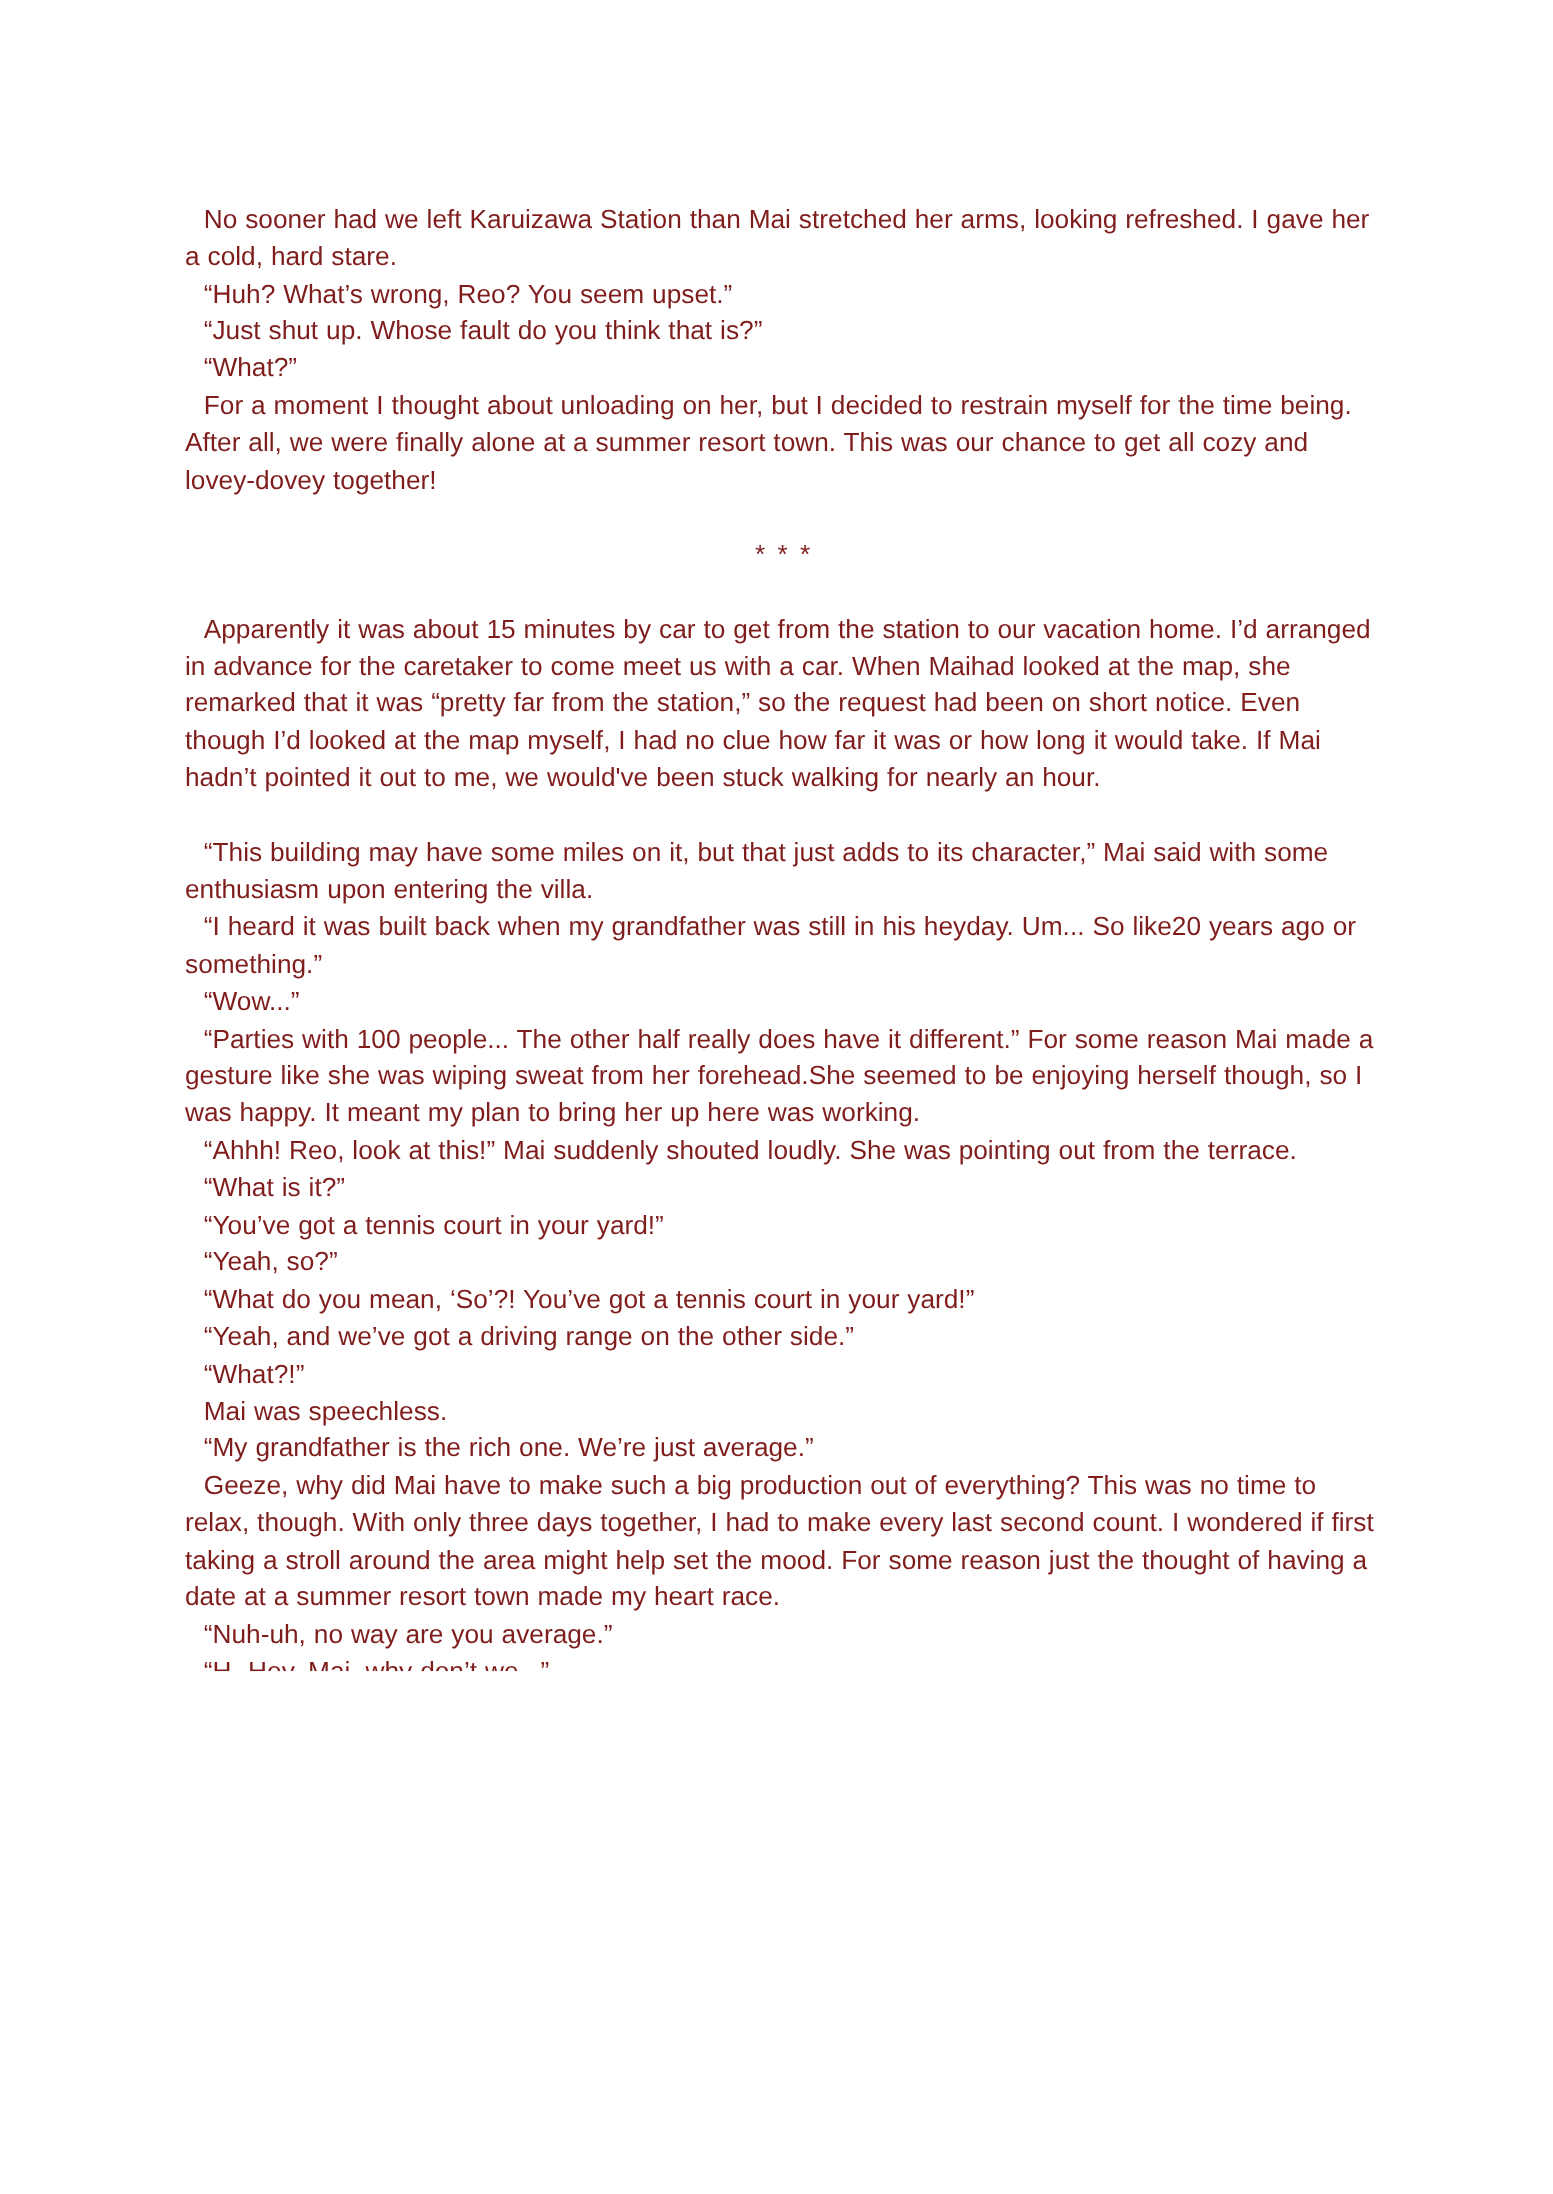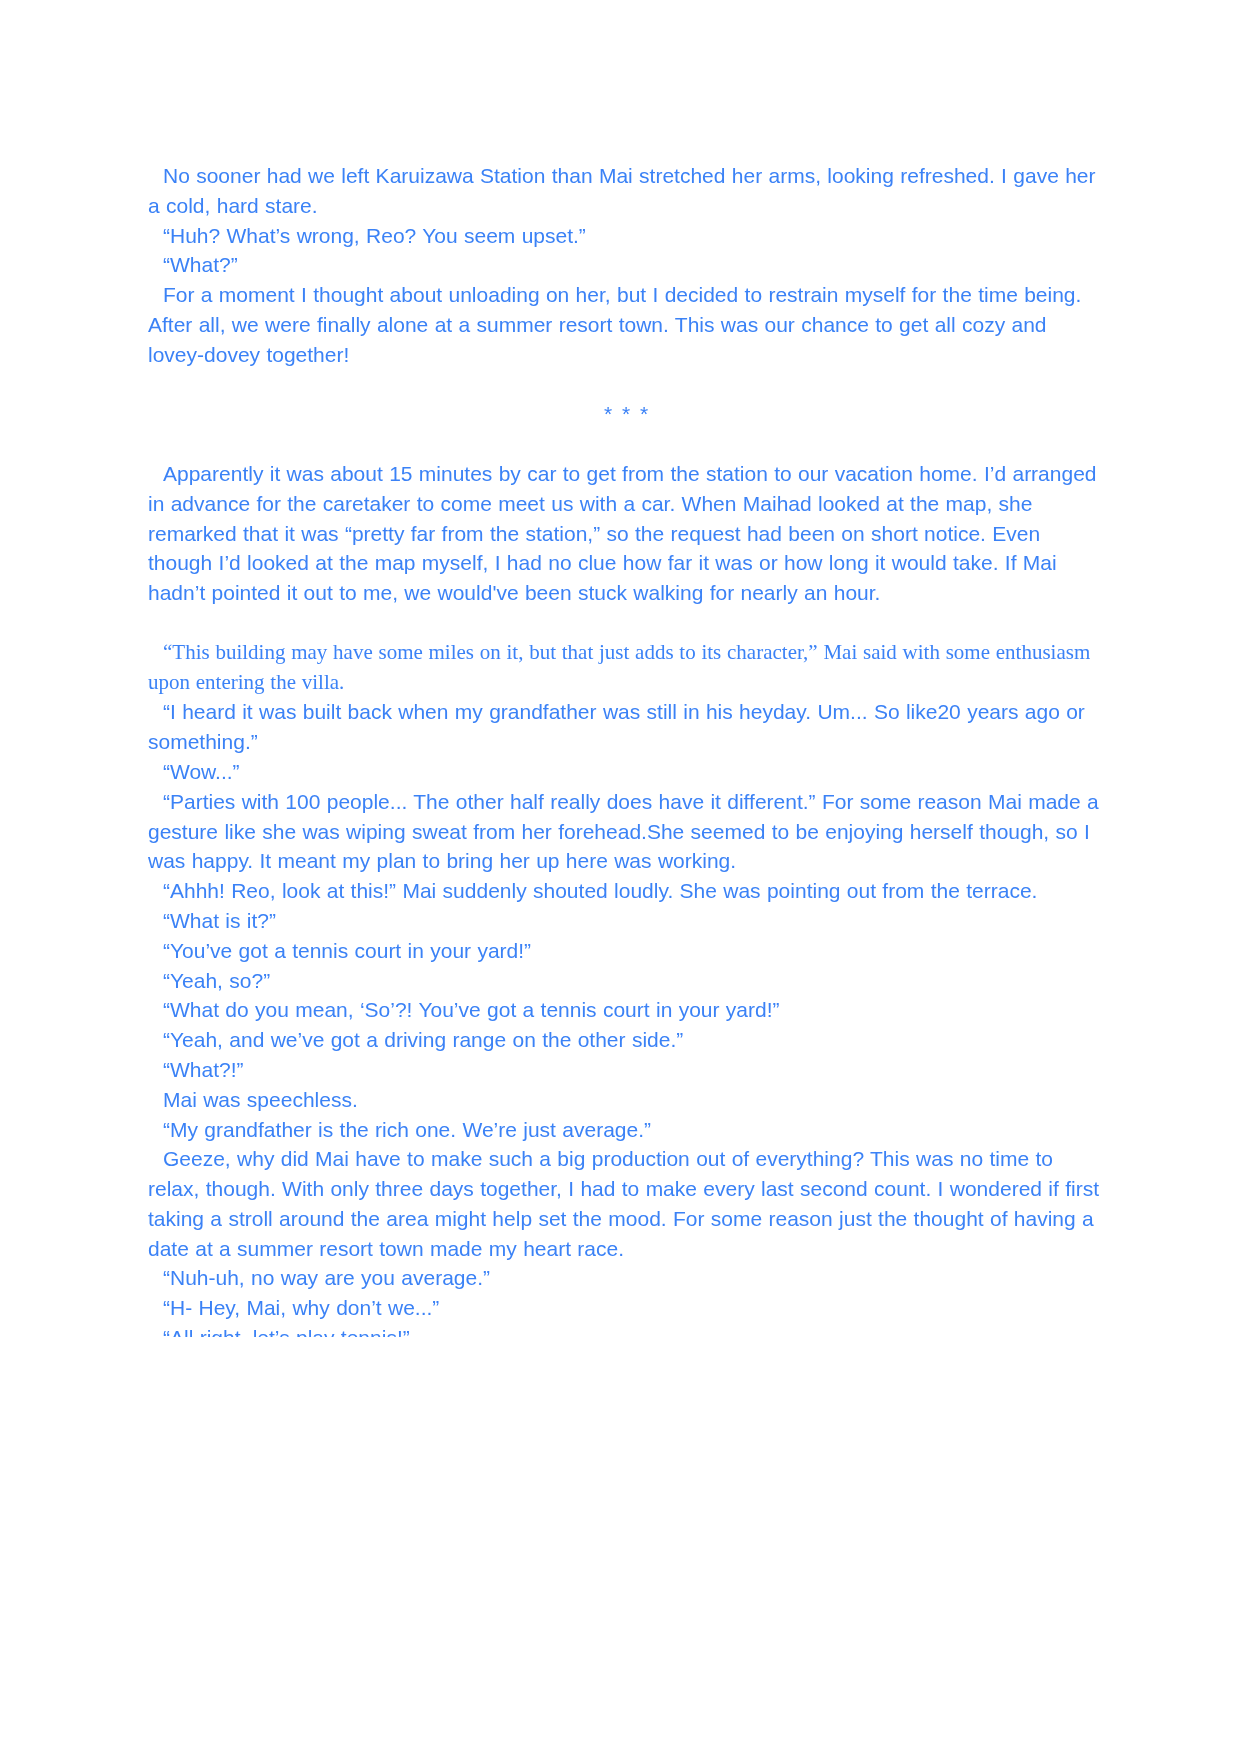--- a/index.html
+++ b/index.html
@@ -5,21 +5,21 @@
   html, body {
     margin: 0;
     padding: 0;
     background: #ffffff;
   }
   .page {
     position: relative;
     width: 1242px;
     height: 1337px;
     background: #ffffff;
-    color: #3b82f6;
+    color: #7f1d1d;
     font-family: "Liberation Sans", sans-serif;
     font-size: 21px;
     line-height: 29.8px;
     box-sizing: border-box;
     padding: 161px 136px 0 148px;
     overflow: hidden;
     -webkit-font-smoothing: antialiased;
   }
   .page p {
     margin: 0;
@@ -29,29 +29,29 @@
     word-spacing: 0.5px;
   }
   .scene-break {
     text-indent: 0;
     text-align: center;
     margin: 29.8px 0;
     letter-spacing: 2px;
   }
   .gap-above {
     margin-top: 29.8px !important;
-    font-family: Liberation Serif, serif;
   }
 </style>
 </head>
 <body>
 
 <div class="page">
   <p>No sooner had we left Karuizawa Station than Mai stretched her arms, looking refreshed. I gave her a cold, hard stare.</p>
   <p>“Huh? What’s wrong, Reo? You seem upset.”</p>
+  <p>“Just shut up. Whose fault do you think that is?”</p>
   <p>“What?”</p>
   <p>For a moment I thought about unloading on her, but I decided to restrain myself for the time being. After all, we were finally alone at a summer resort town. This was our chance to get all cozy and lovey-dovey together!</p>
 
   <div class="scene-break">* * *</div>
 
   <p>Apparently it was about 15 minutes by car to get from the station to our vacation home. I’d arranged in advance for the caretaker to come meet us with a car. When Maihad looked at the map, she remarked that it was “pretty far from the station,” so the request had been on short notice. Even though I’d looked at the map myself, I had no clue how far it was or how long it would take. If Mai hadn’t pointed it out to me, we would've been stuck walking for nearly an hour.</p>
   <p class="gap-above">“This building may have some miles on it, but that just adds to its character,” Mai said with some enthusiasm upon entering the villa.</p>
   <p>“I heard it was built back when my grandfather was still in his heyday. Um... So like20 years ago or something.”</p>
   <p>“Wow...”</p>
   <p>“Parties with 100 people... The other half really does have it different.” For some reason Mai made a gesture like she was wiping sweat from her forehead.She seemed to be enjoying herself though, so I was happy. It meant my plan to bring her up here was working.</p>

